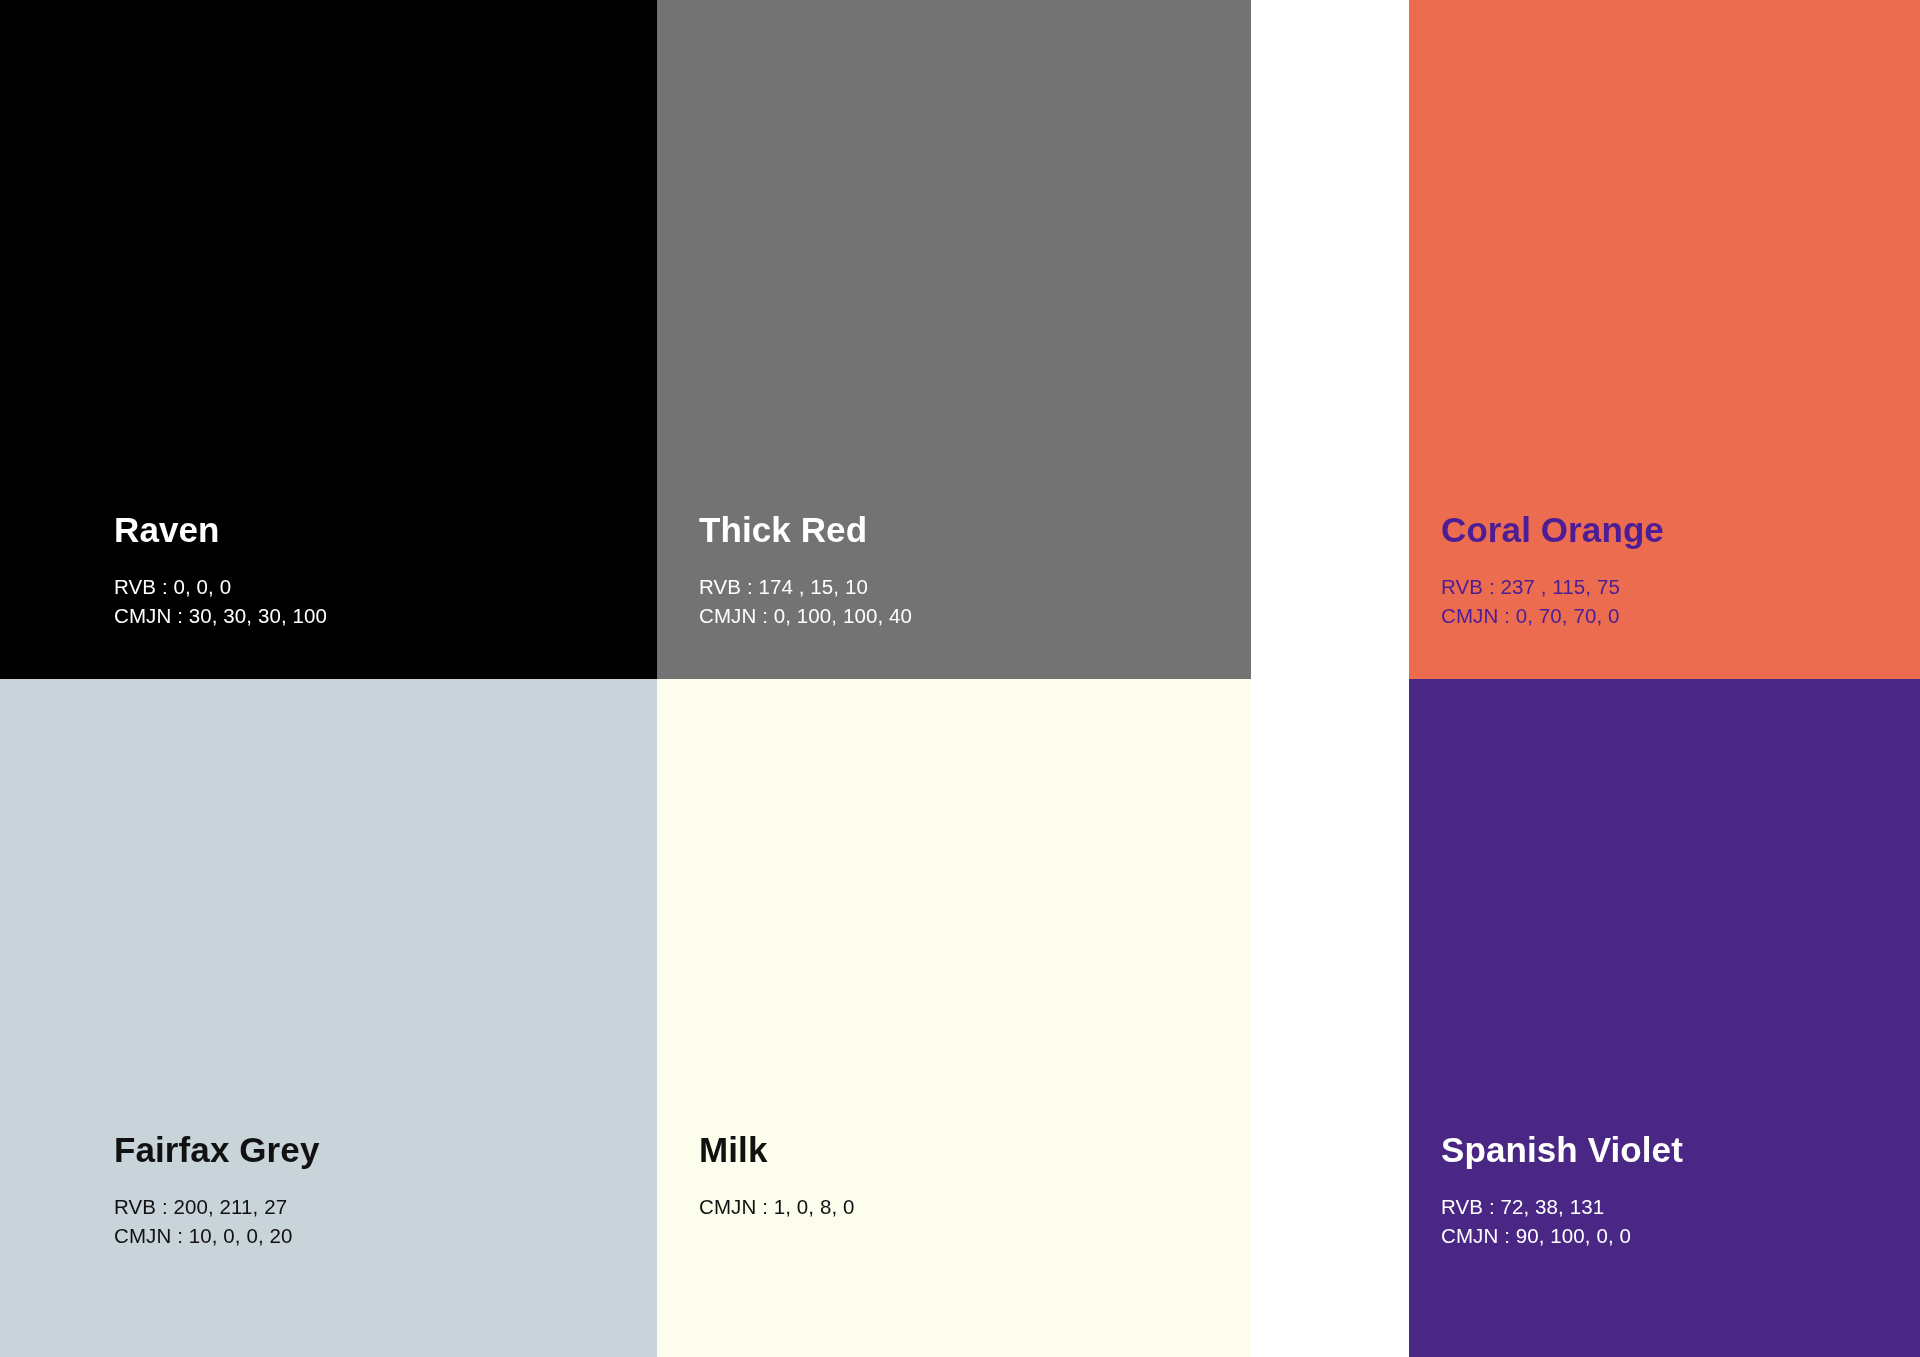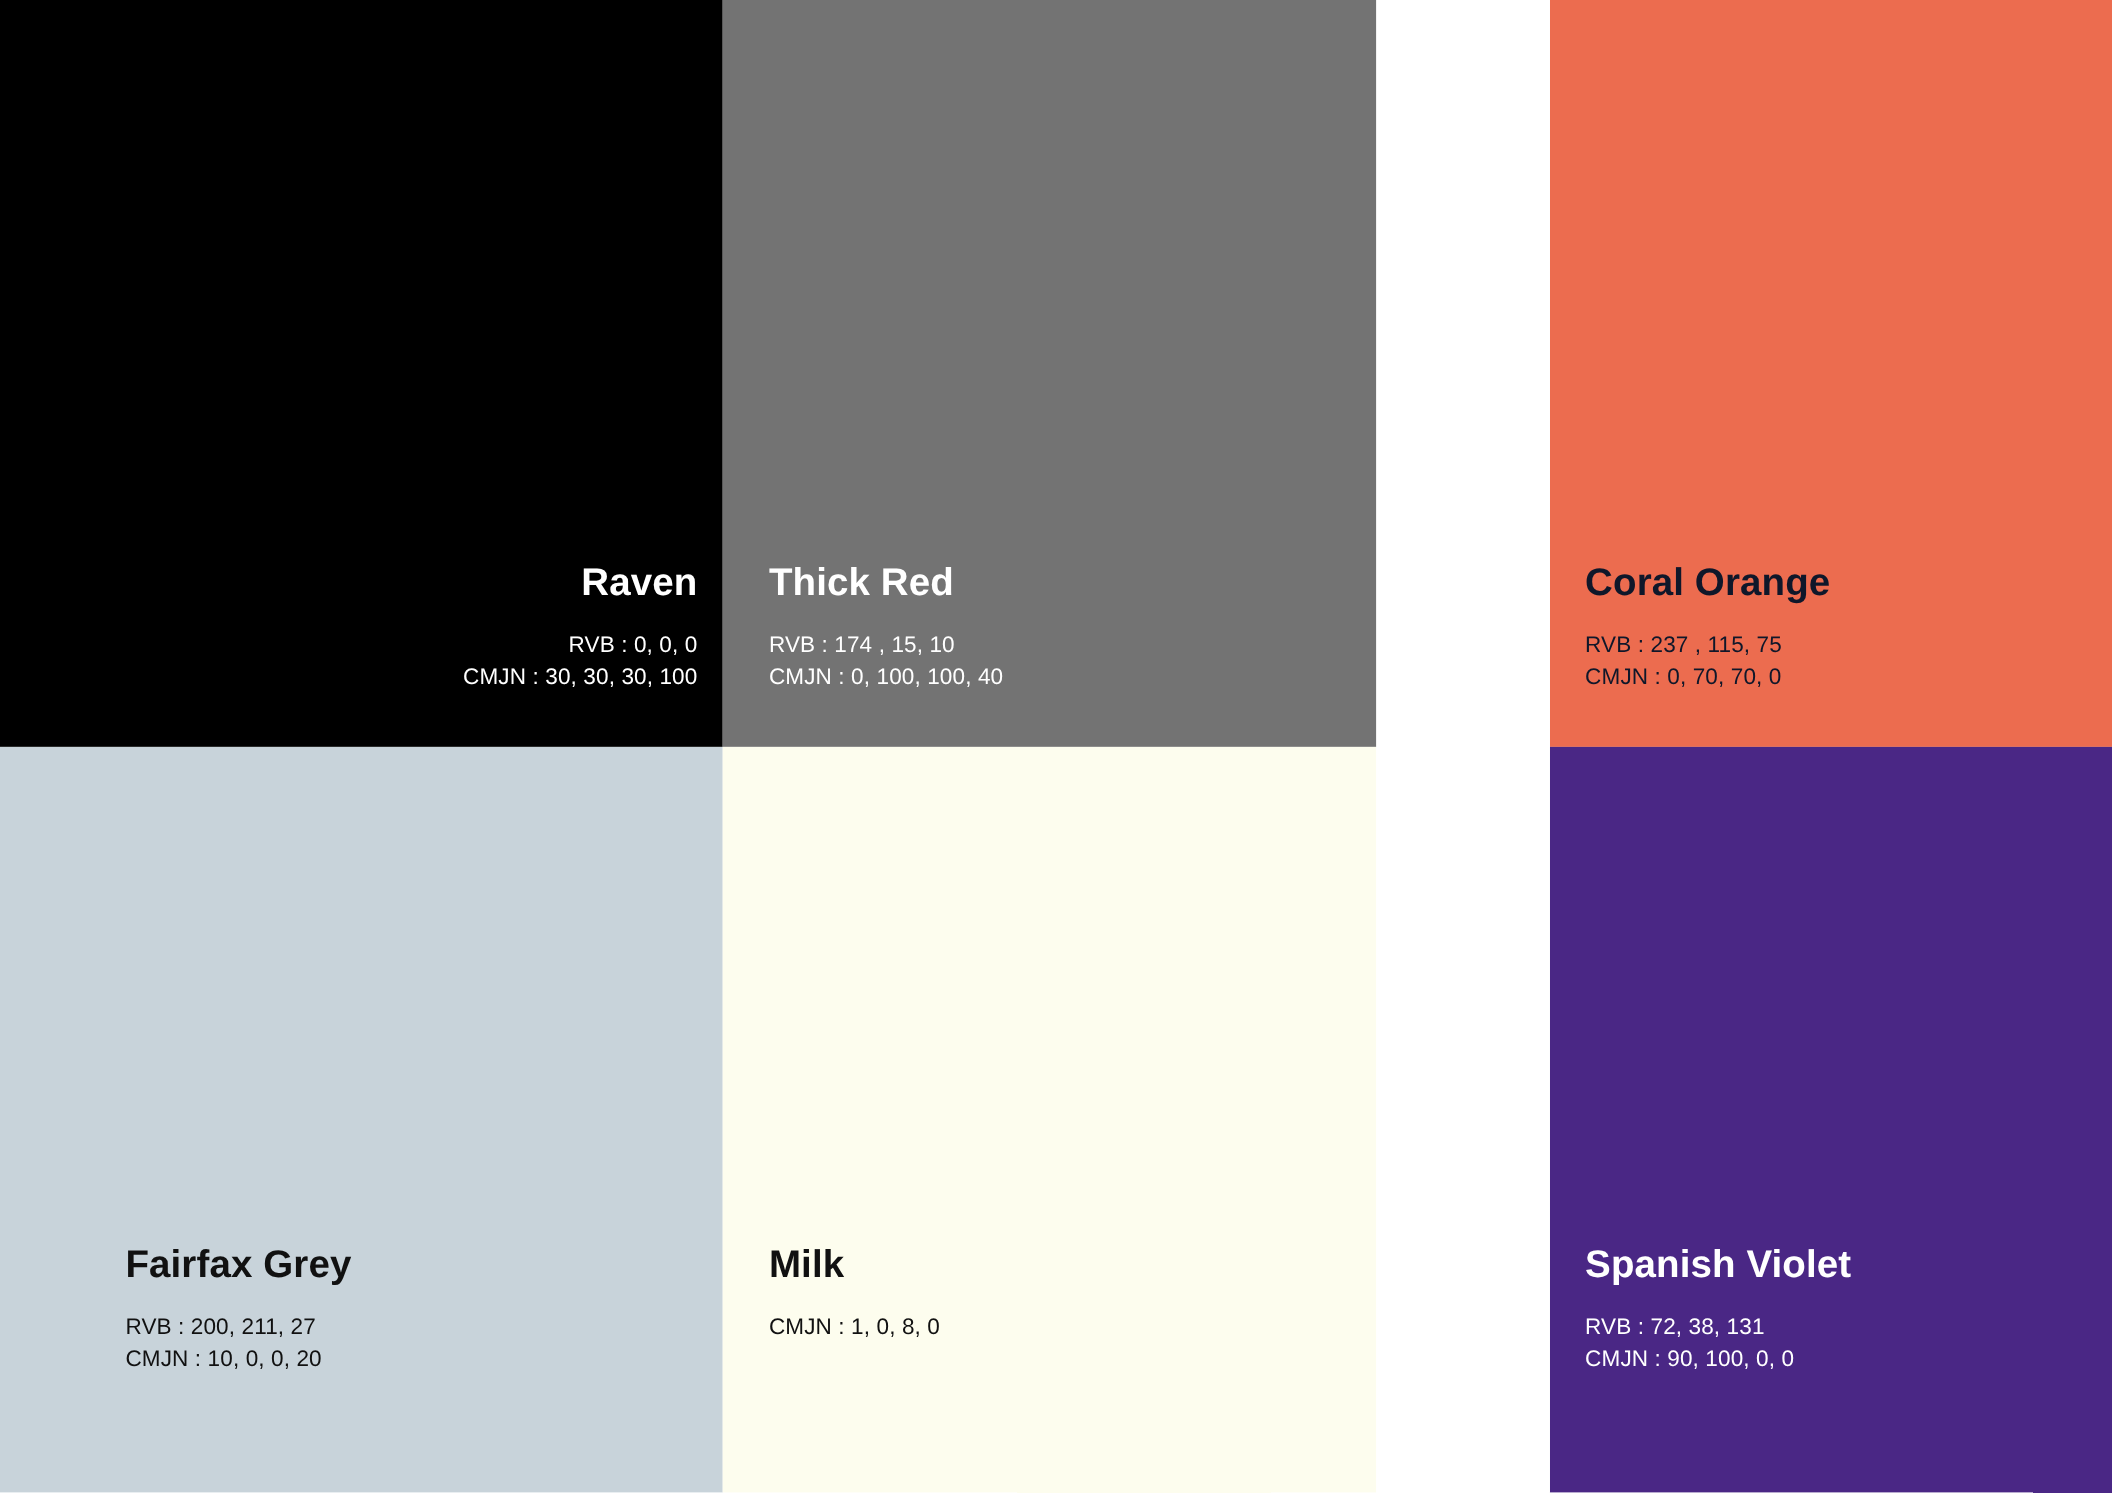--- a/index.html
+++ b/index.html
@@ -57,21 +57,21 @@
     white-space: nowrap;
   }
 
   
   #panel-raven {
     left: 0;
     top: 0;
     width: 657px;
     height: 679px;
   }
-  #panel-raven .swatch-text { top: 512px; text-align: right; }
+  #panel-raven .swatch-text { top: 512px; }
 
   #panel-fairfax-grey {
     left: 0;
     top: 679px;
     width: 657px;
     height: 678px;
   }
   #panel-fairfax-grey .swatch-text { top: 453px; }
 
   
@@ -136,21 +136,21 @@
   <div class="swatch" id="panel-thick-red" style="background-color: #737373; color: rgb(255, 255, 255);">
     <div class="swatch-text">
       <h2 class="swatch-name">Thick Red</h2>
       <div class="swatch-values">
         <div>RVB : 174 , 15, 10</div>
         <div>CMJN : 0, 100, 100, 40</div>
       </div>
     </div>
   </div>
 
-  <div class="swatch" id="panel-coral-orange" style="background-color: rgb(236, 108, 79); color: #0f172a;">
+  <div class="swatch" id="panel-coral-orange" style="background-color: rgb(236, 108, 79); color: #4c1d95;">
     <div class="swatch-text">
       <h2 class="swatch-name">Coral Orange</h2>
       <div class="swatch-values">
         <div>RVB : 237 , 115, 75</div>
         <div>CMJN : 0, 70, 70, 0</div>
       </div>
     </div>
   </div>
 
   <div class="swatch" id="panel-fairfax-grey" style="background-color: rgb(200, 211, 218); color: rgb(17, 17, 17);">

